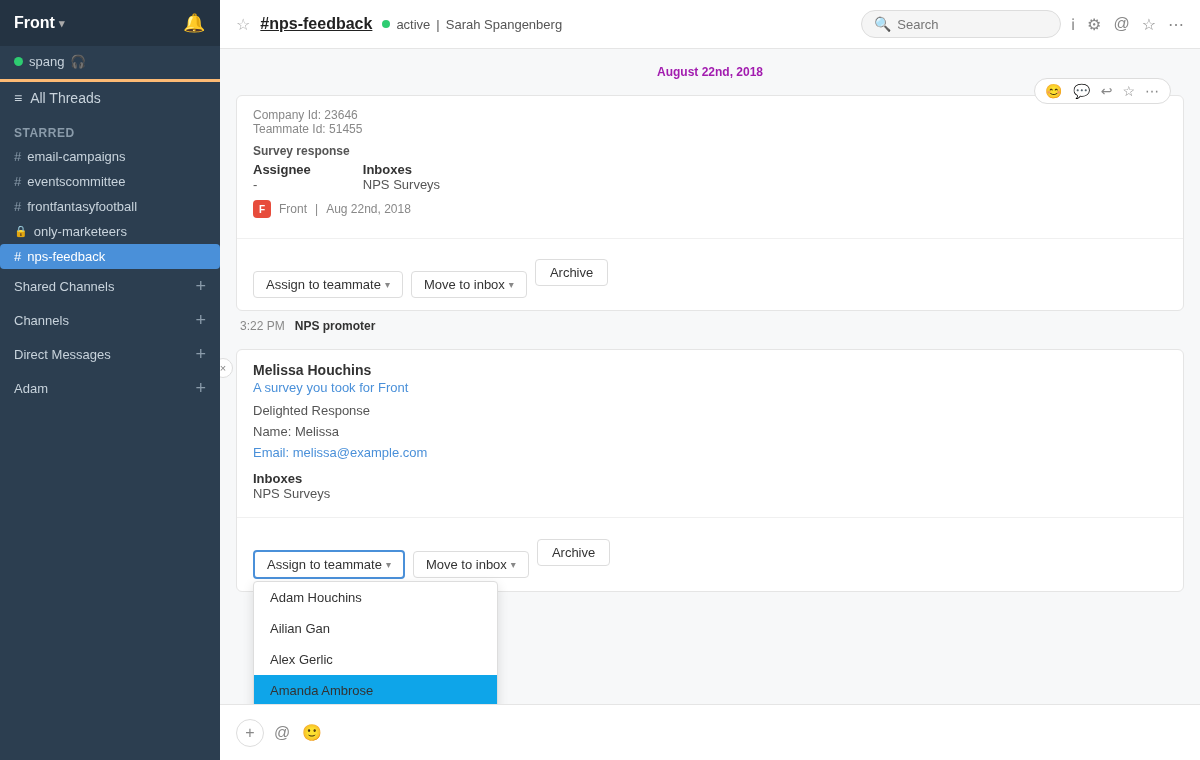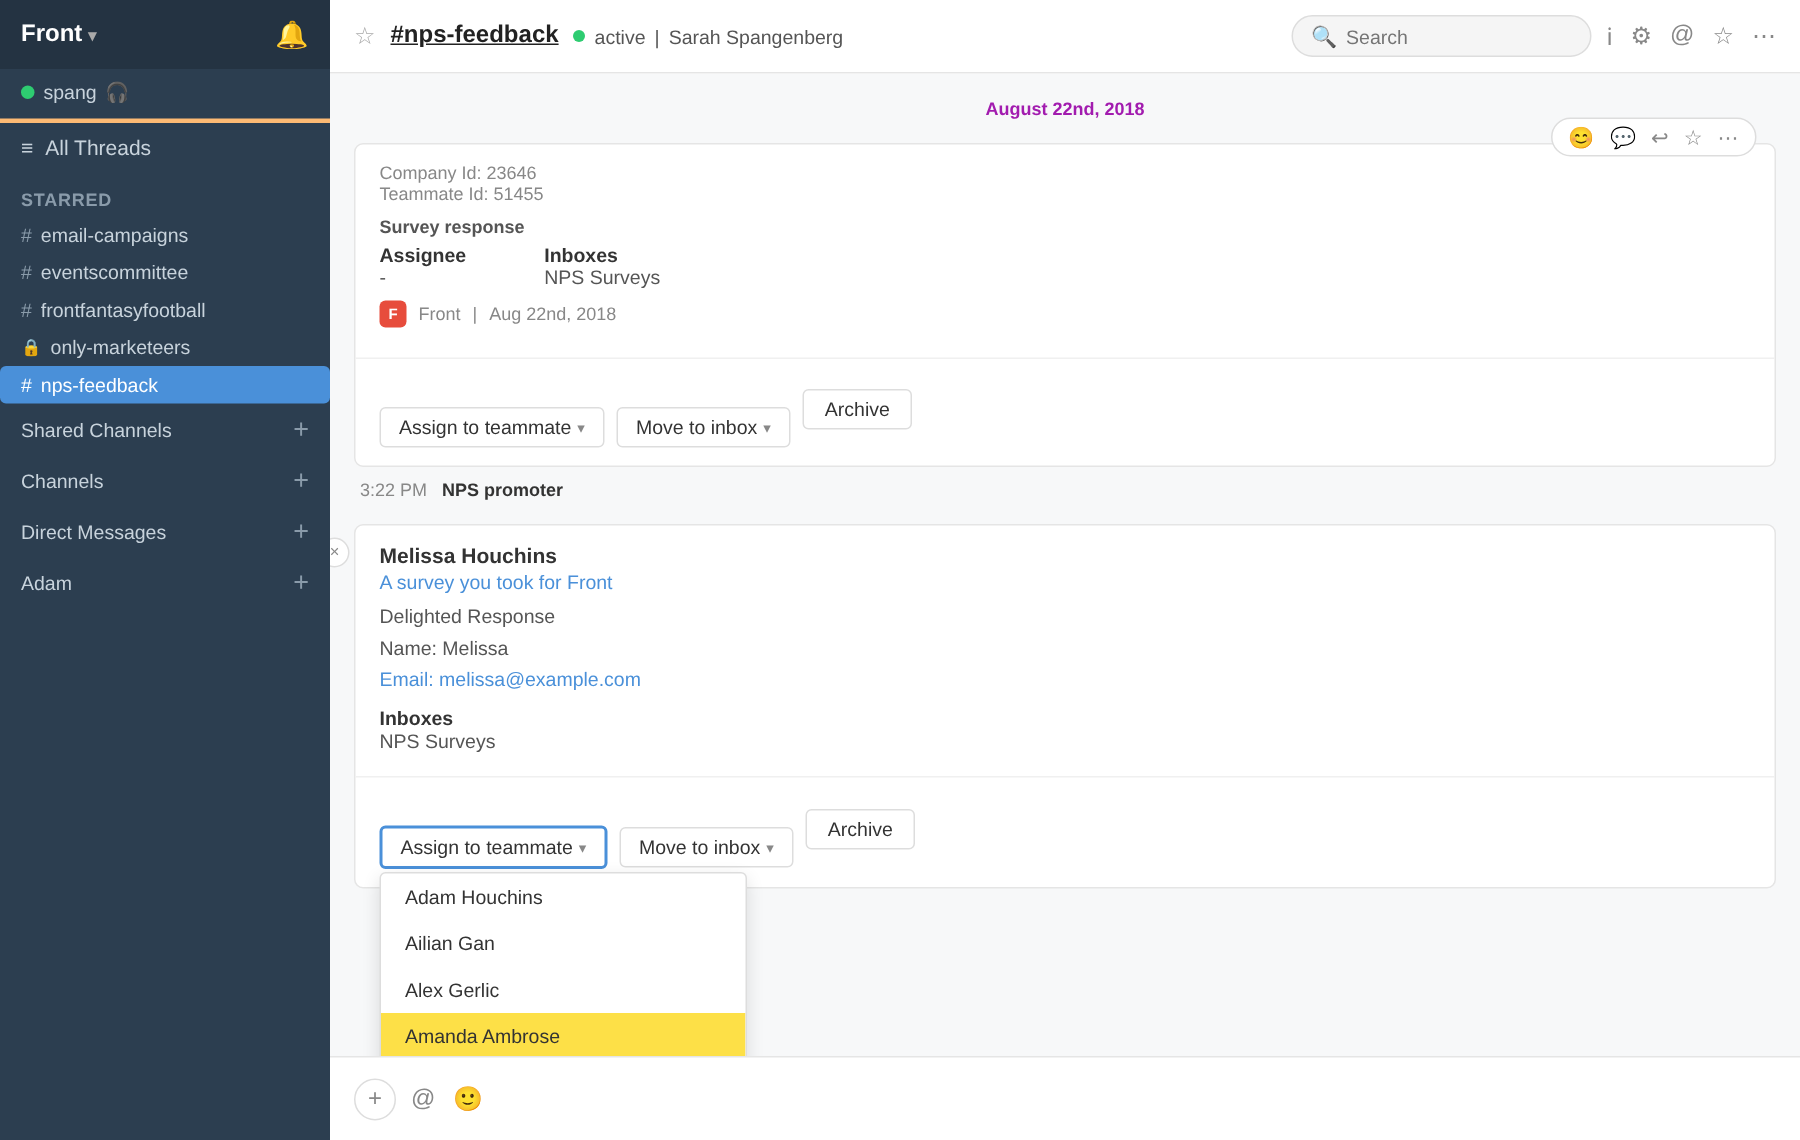--- a/index.html
+++ b/index.html
@@ -275,21 +275,21 @@
       z-index: 100;
       max-height: 260px;
       overflow-y: auto;
     }
     .dropdown-item {
       padding: 8px 16px;
       font-size: 13px;
       color: #333;
       cursor: pointer;
     }
-    .dropdown-item.highlighted { background: #fde047; }
+    .dropdown-item.highlighted { background: #0ea5e9; }
 
     
     .close-btn {
       position: absolute;
       top: 8px;
       left: -24px;
       width: 20px;
       height: 20px;
       background: #fff;
       border: 1px solid #ddd;

